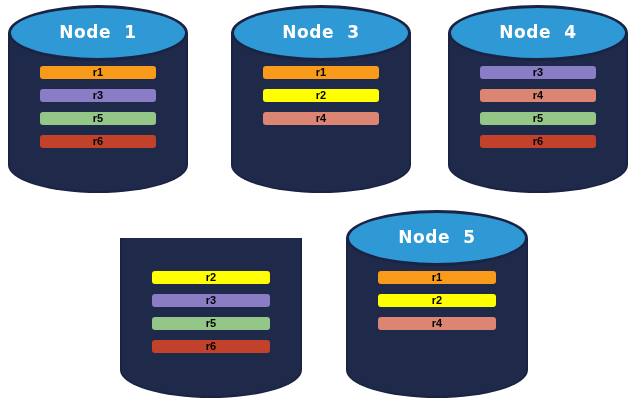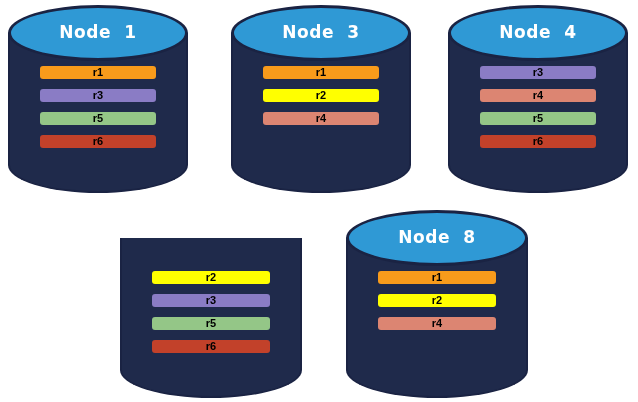--- a/index.html
+++ b/index.html
@@ -146,21 +146,21 @@
         </div>
       <div class="bar" style="background: rgb(194, 65, 42);">
           <span>r6</span>
         </div>
     </div>
   </div>
 
   <div class="node n5">
     <div class="cyl-body"></div>
     <div class="cyl-top">
-      <div class="node-title">Node 8</div>
+      <div class="node-title">Node 5</div>
     </div>
     <div class="bars">
       <div class="bar" style="background: rgb(248, 155, 27);">
           <span>r1</span>
         </div>
       <div class="bar" style="background: rgb(255, 255, 0);">
           <span>r2</span>
         </div>
       <div class="bar" style="background: rgb(220, 133, 114);">
           <span>r4</span>

